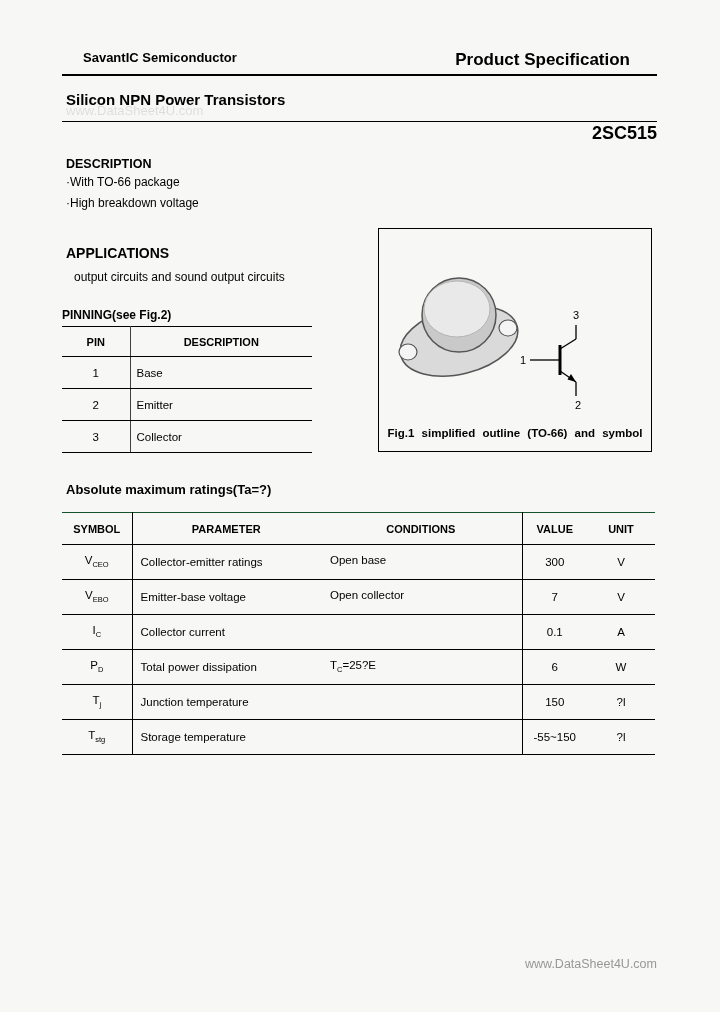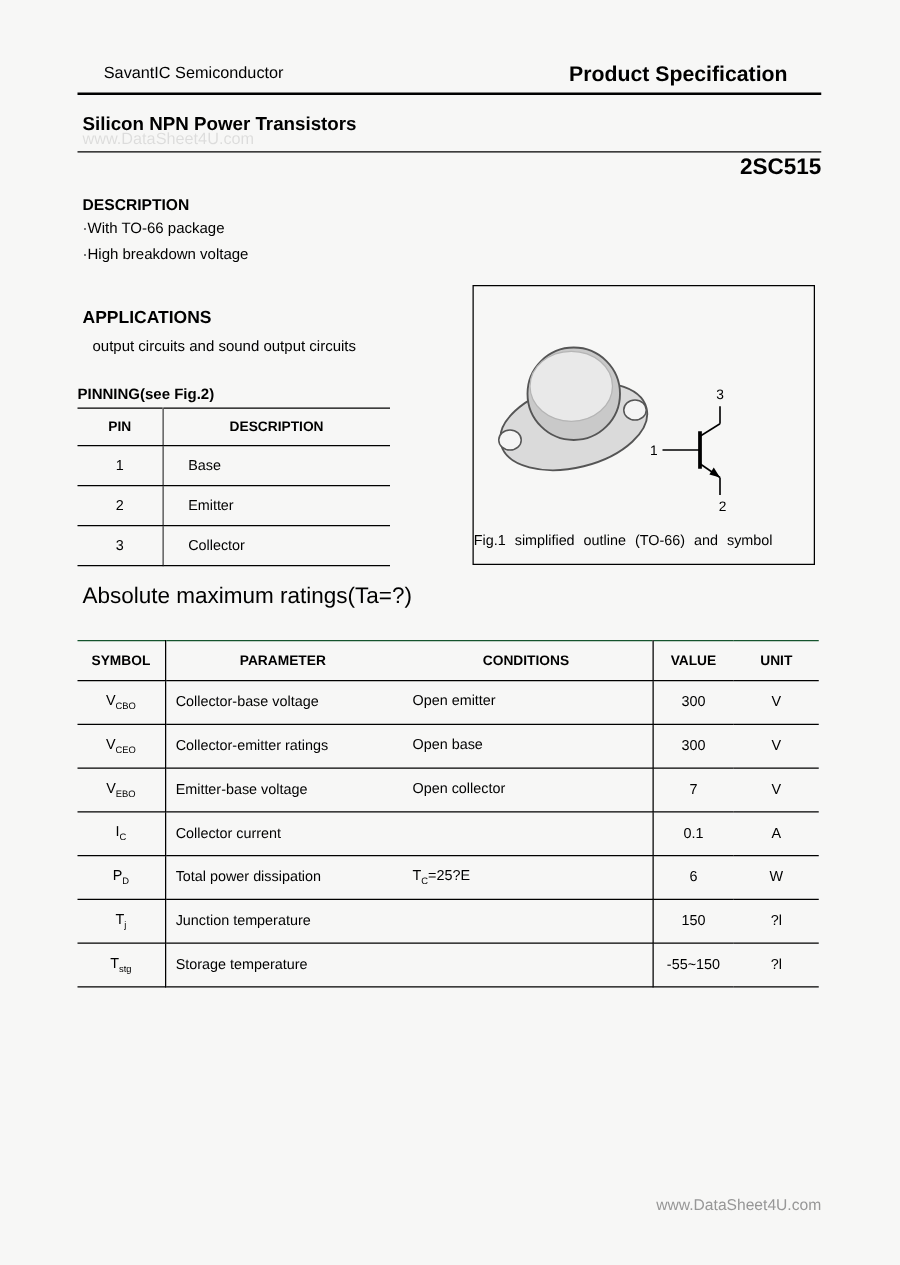--- a/index.html
+++ b/index.html
@@ -3,21 +3,21 @@
 <meta charset="utf-8">
 <style>
   * { margin:0; padding:0; box-sizing:border-box; }
   html,body { background:#f0f0f0; }
   .page {
     position:relative; width:720px; height:1012px;
     background:#f7f7f6; color:#000;
     font-family:"Liberation Sans", sans-serif;
     overflow:hidden; margin:0 auto;
   }
-  .company { position:absolute; left:83px; top:50px; font-size:13px; font-weight:normal; }
+  .company { position:absolute; left:83px; top:50px; font-size:13px; font-weight:bold; }
   .spec    { position:absolute; right:90px; top:50px; font-size:17px; font-weight:bold; }
   .rule    { position:absolute; left:62px; right:63px; }
   .rule-1  { top:74px;  border-top:2px solid #000; }
   .rule-2  { top:121px; border-top:1px solid #000; }
   .wm-top  { position:absolute; left:66px; top:103px; font-size:13px; color:#000; opacity:0.10; z-index:0; }
   .title   { position:absolute; left:66px; top:91px; font-size:15px; font-weight:bold; z-index:1; }
   .part    { position:absolute; right:63px; top:87px; font-size:18px; font-weight:bold;margin-top:36px; }
 
   .desc-h  { position:absolute; left:66px; top:157px; font-size:12.5px; font-weight:bold; }
   .desc-1  { position:absolute; left:66px; top:175px; font-size:12px; }
@@ -28,31 +28,31 @@
   .app-2   { position:absolute; left:74px; top:270px; font-size:12px; }
 
   .pin-h   { position:absolute; left:62px; top:308px; font-size:12px; font-weight:bold; }
   table.pin-table {
     position:absolute; left:62px; top:326px; width:250px;
     border-collapse:collapse; font-size:11.5px; border-top:1px solid #000;
   }
   .pin-table th { height:30px; font-size:11px; font-weight:bold; border-bottom:1px solid #000; }
   .pin-table td { height:32px; border-bottom:1px solid #000; }
   .pin-table .col-pin  { width:68px; text-align:center; border-right:1px solid #404040; }
-  .pin-table .col-desc { text-align:left; padding-left:20px; }
+  .pin-table .col-desc { text-align:left; padding-left:6px; }
   .pin-table th.col-desc { text-align:center; padding-left:0; }
 
   .fig-box { position:absolute; left:378px; top:228px; width:274px; height:224px; border:1px solid #000; }
   .fig-box svg { position:absolute; left:0; top:4px; }
   .fig-caption {
     position:absolute; left:0; right:0; bottom:12px;
-    font-size:11.5px; font-weight:normal; word-spacing:4px;margin-top:28px;
-  }
-
-  .ratings-h { position:absolute; left:66px; top:466px; font-size:18px; font-weight:normal; }
+    text-align:center; font-size:11.5px; font-weight:bold; word-spacing:4px;margin-top:28px;
+  }
+
+  .ratings-h { position:absolute; left:66px; top:482px; font-size:13px; font-weight:bold; }
   table.ratings-table {
     position:absolute; left:62px; top:512px; width:593px; table-layout:fixed;
     border-collapse:collapse; font-size:11.5px; border-top:1px solid #14532d;
   }
   .ratings-table th { height:32px; font-size:11px; font-weight:bold; text-align:center; border-bottom:1px solid #000; }
   .ratings-table td { height:35px; border-bottom:1px solid #000; }
   .ratings-table .b-r { border-right:1px solid #000; }
   .ratings-table td.c-sym   { text-align:center; }
   .ratings-table td.c-param { text-align:left; padding-left:8px; }
   .ratings-table td.c-cond  { text-align:left; padding-left:10px; }
@@ -145,27 +145,20 @@
       <tr>
         <th class="b-r">SYMBOL</th>
         <th>PARAMETER</th>
         <th class="b-r">CONDITIONS</th>
         <th>VALUE</th>
         <th>UNIT</th>
       </tr>
     </thead>
     <tbody>
       <tr>
-        <td class="c-sym b-r"><span>V</span><sub>CBO</sub></td>
-        <td class="c-param">Collector-base voltage</td>
-        <td class="c-cond b-r"><span>Open emitter</span><sub></sub><span></span></td>
-        <td class="c-value">300</td>
-        <td class="c-unit">V</td>
-      </tr>
-      <tr>
         <td class="c-sym b-r"><span>V</span><sub>CEO</sub></td>
         <td class="c-param">Collector-emitter ratings</td>
         <td class="c-cond b-r"><span>Open base</span><sub></sub><span></span></td>
         <td class="c-value">300</td>
         <td class="c-unit">V</td>
       </tr>
       <tr>
         <td class="c-sym b-r"><span>V</span><sub>EBO</sub></td>
         <td class="c-param">Emitter-base voltage</td>
         <td class="c-cond b-r"><span>Open collector</span><sub></sub><span></span></td>

